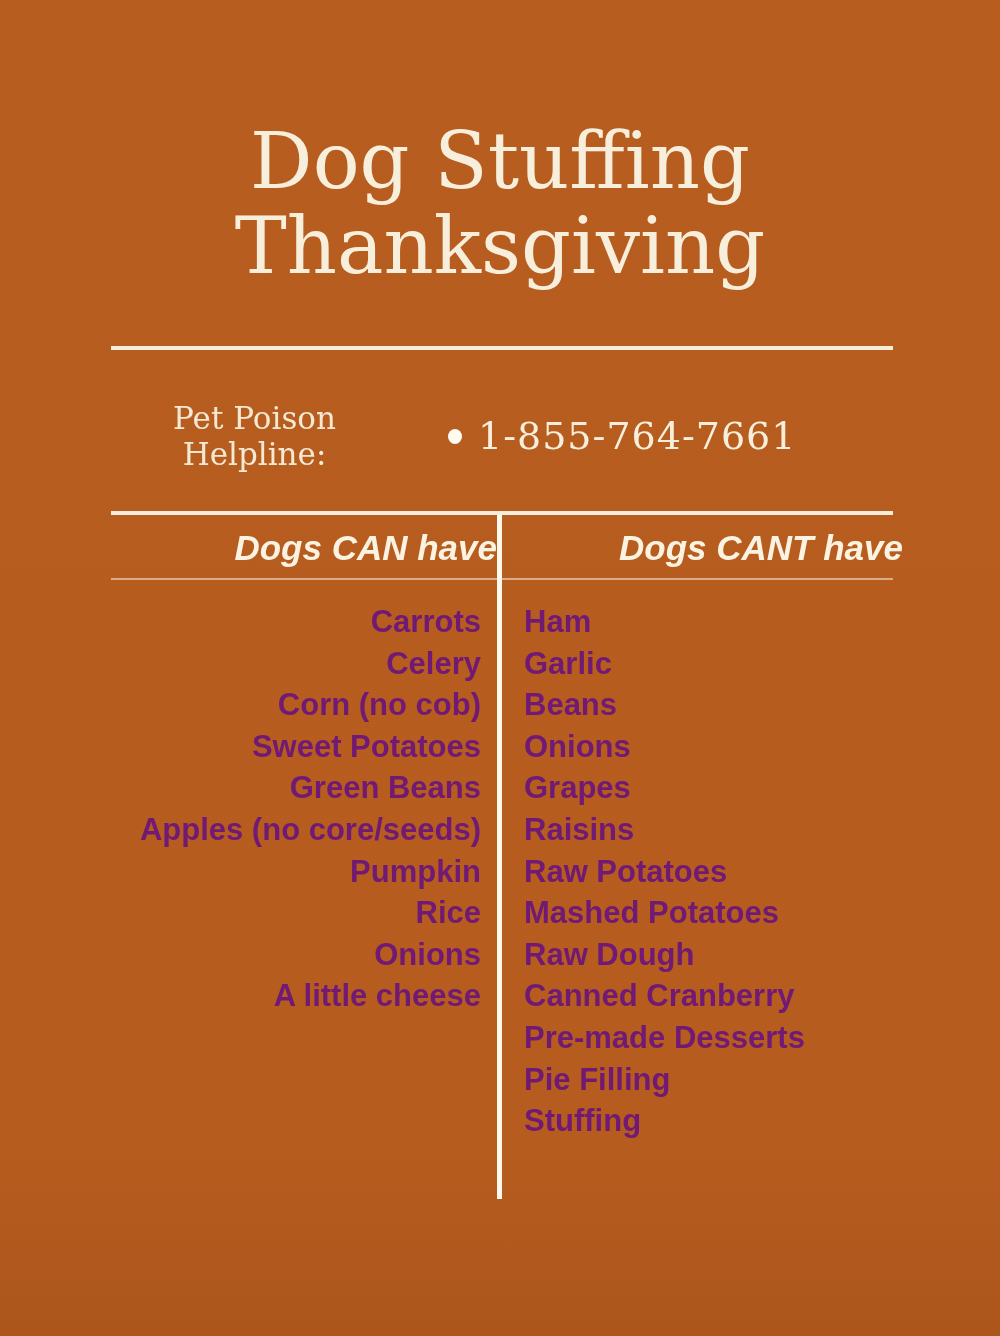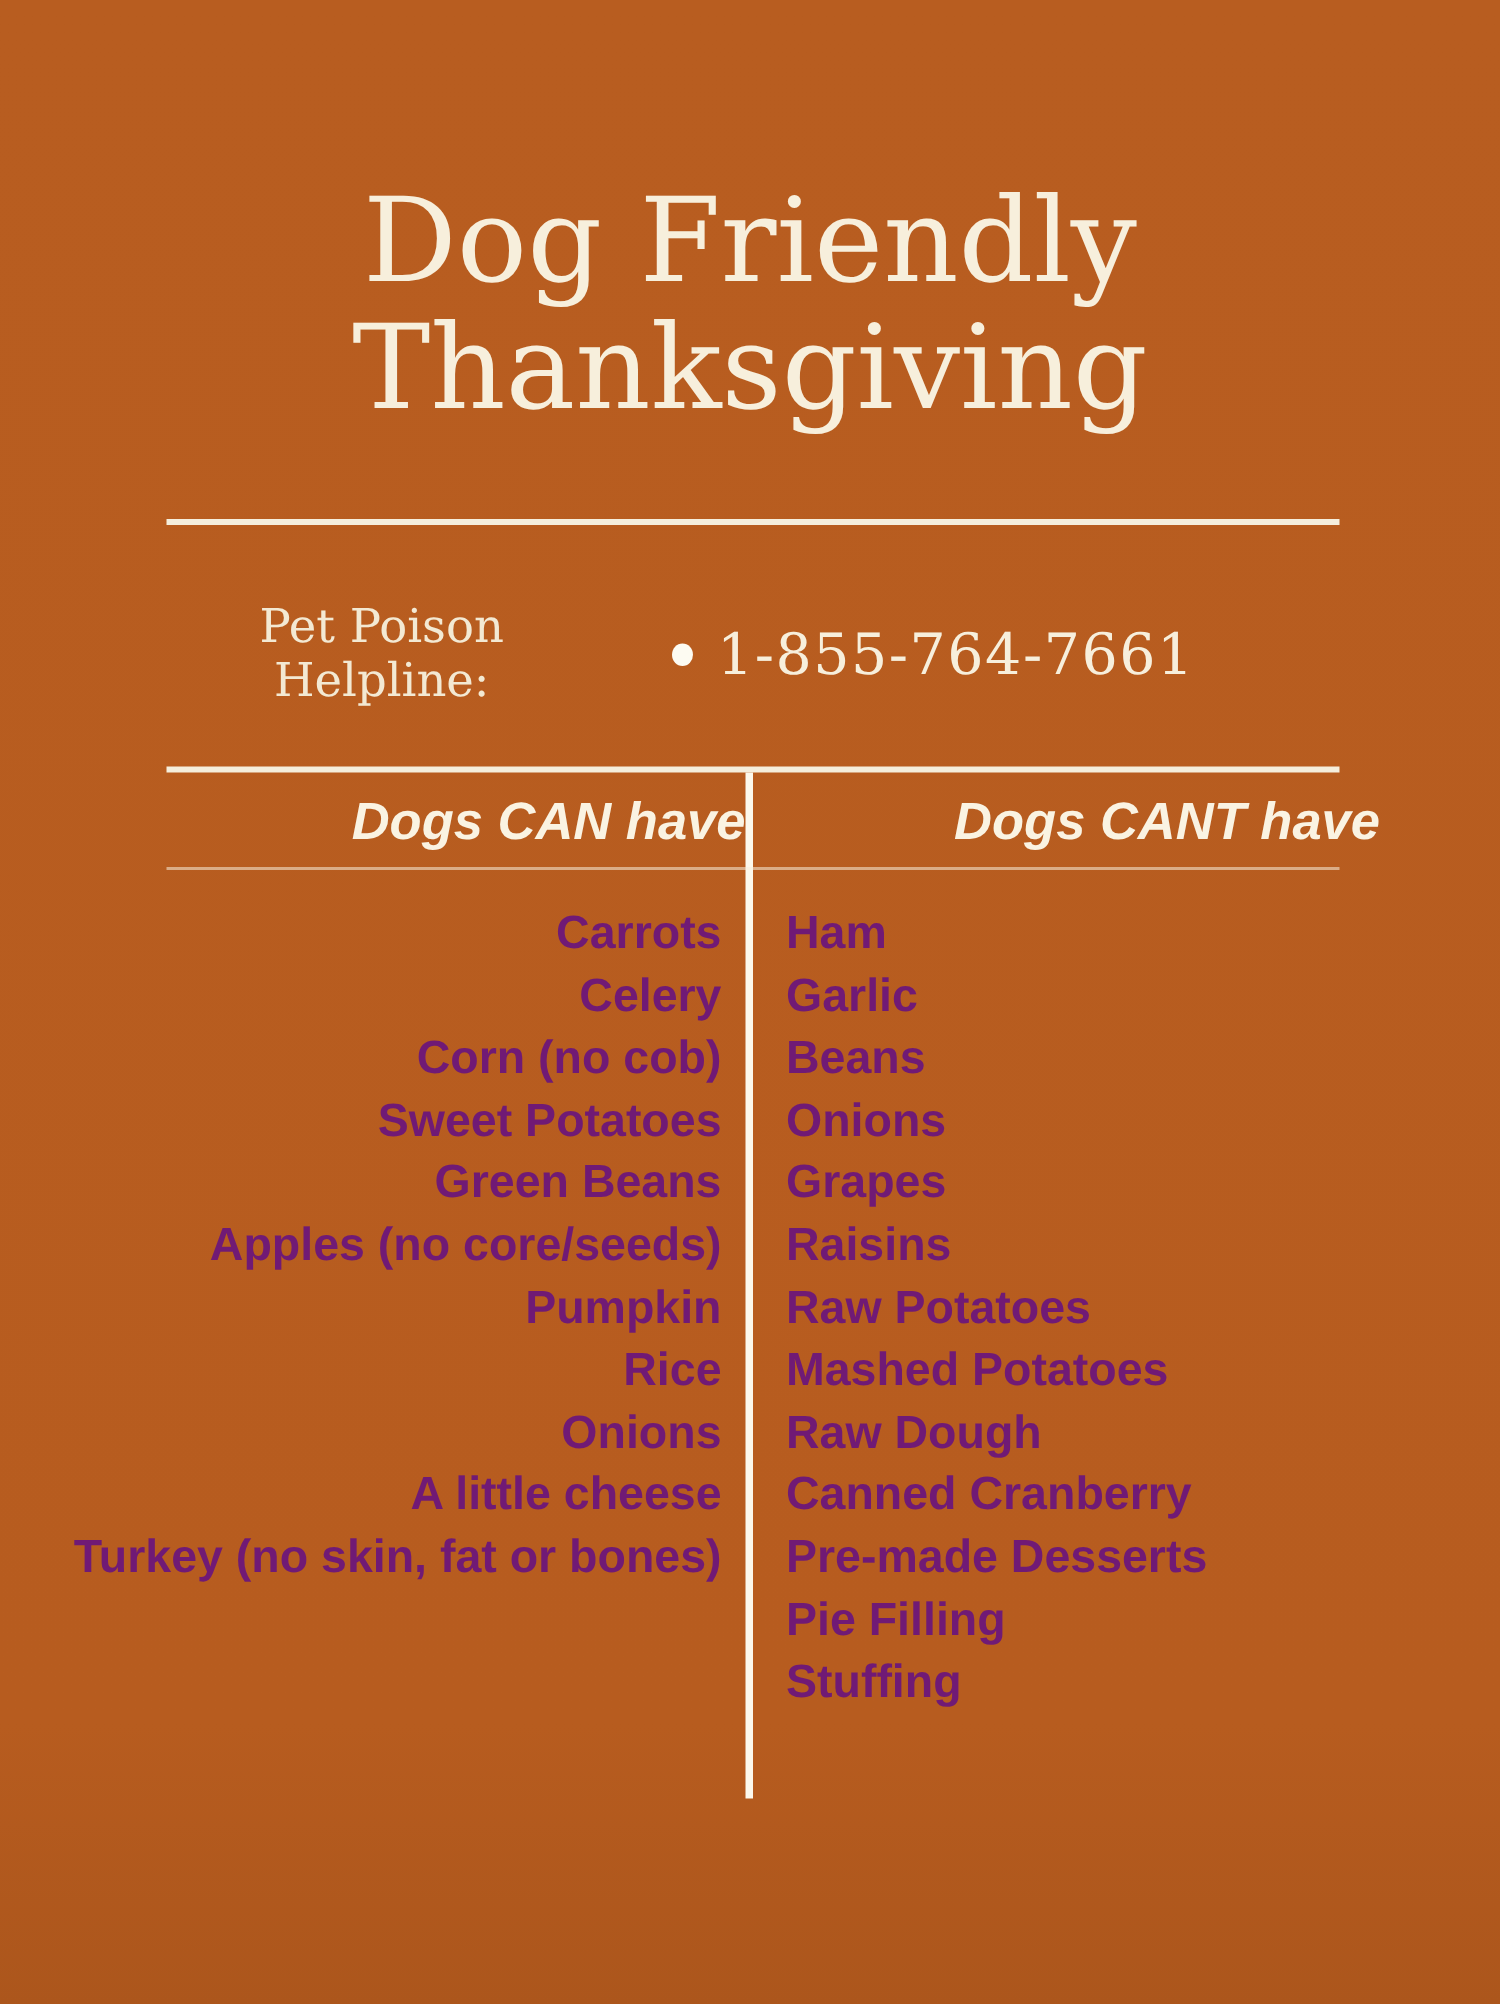--- a/index.html
+++ b/index.html
@@ -93,21 +93,21 @@
     height: 40px;
     font-size: 35px;
     line-height: 40px;
     font-weight: 700;
     color: #FAF3E2;
     text-align: right;
     white-space: nowrap;
     font-style: italic;
   }
   .col-header.can  { left: 112px; width: 385px; }
-  .col-header.cant { left: 529px; width: 391px; }
+  .col-header.cant { left: 512px; width: 391px; }
   
   .food-list {
     position: absolute;
     top: 601px;
     font-size: 31px;
     line-height: 41.6px;
     font-weight: 700;
     color: #701a75;
   }
   .food-list.can {
@@ -123,21 +123,21 @@
   .food-item {
     white-space: nowrap;
   }
 </style>
 </head>
 <body>
 
 <div class="poster">
 
   <div class="title">
-    <div>Dog Friendly</div>
+    <div>Dog Stuffing</div>
     <div>Thanksgiving</div>
   </div>
 
   <div class="rule rule-top"></div>
 
   <div class="helpline-label">
     <div>Pet Poison</div>
     <div>Helpline:</div>
   </div>
 
@@ -159,21 +159,20 @@
       <div class="food-item">Carrots</div>
       <div class="food-item">Celery</div>
       <div class="food-item">Corn (no cob)</div>
       <div class="food-item">Sweet Potatoes</div>
       <div class="food-item">Green Beans</div>
       <div class="food-item">Apples (no core/seeds)</div>
       <div class="food-item">Pumpkin</div>
       <div class="food-item">Rice</div>
       <div class="food-item">Onions</div>
       <div class="food-item">A little cheese</div>
-      <div class="food-item">Turkey (no skin, fat or bones)</div>
     </div>
   <div class="food-list cant">
       <div class="food-item">Ham</div>
       <div class="food-item">Garlic</div>
       <div class="food-item">Beans</div>
       <div class="food-item">Onions</div>
       <div class="food-item">Grapes</div>
       <div class="food-item">Raisins</div>
       <div class="food-item">Raw Potatoes</div>
       <div class="food-item">Mashed Potatoes</div>

